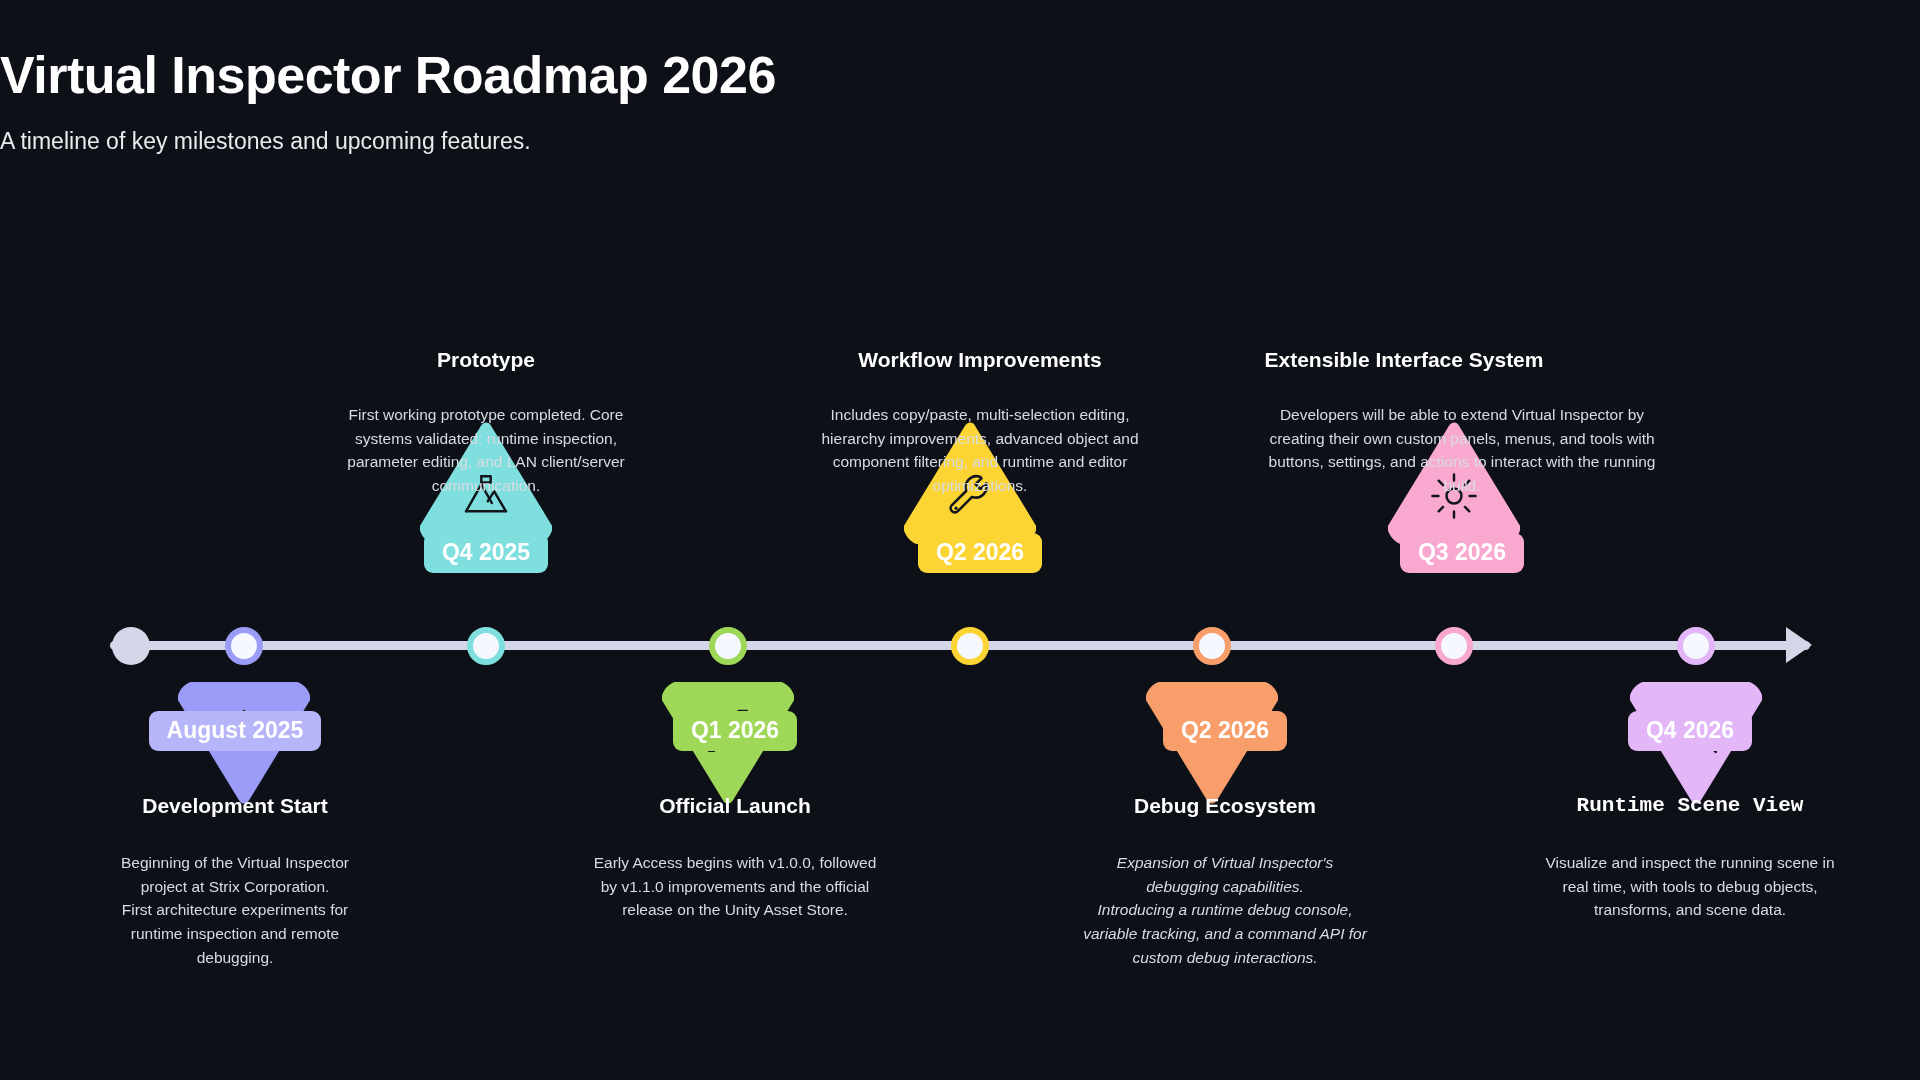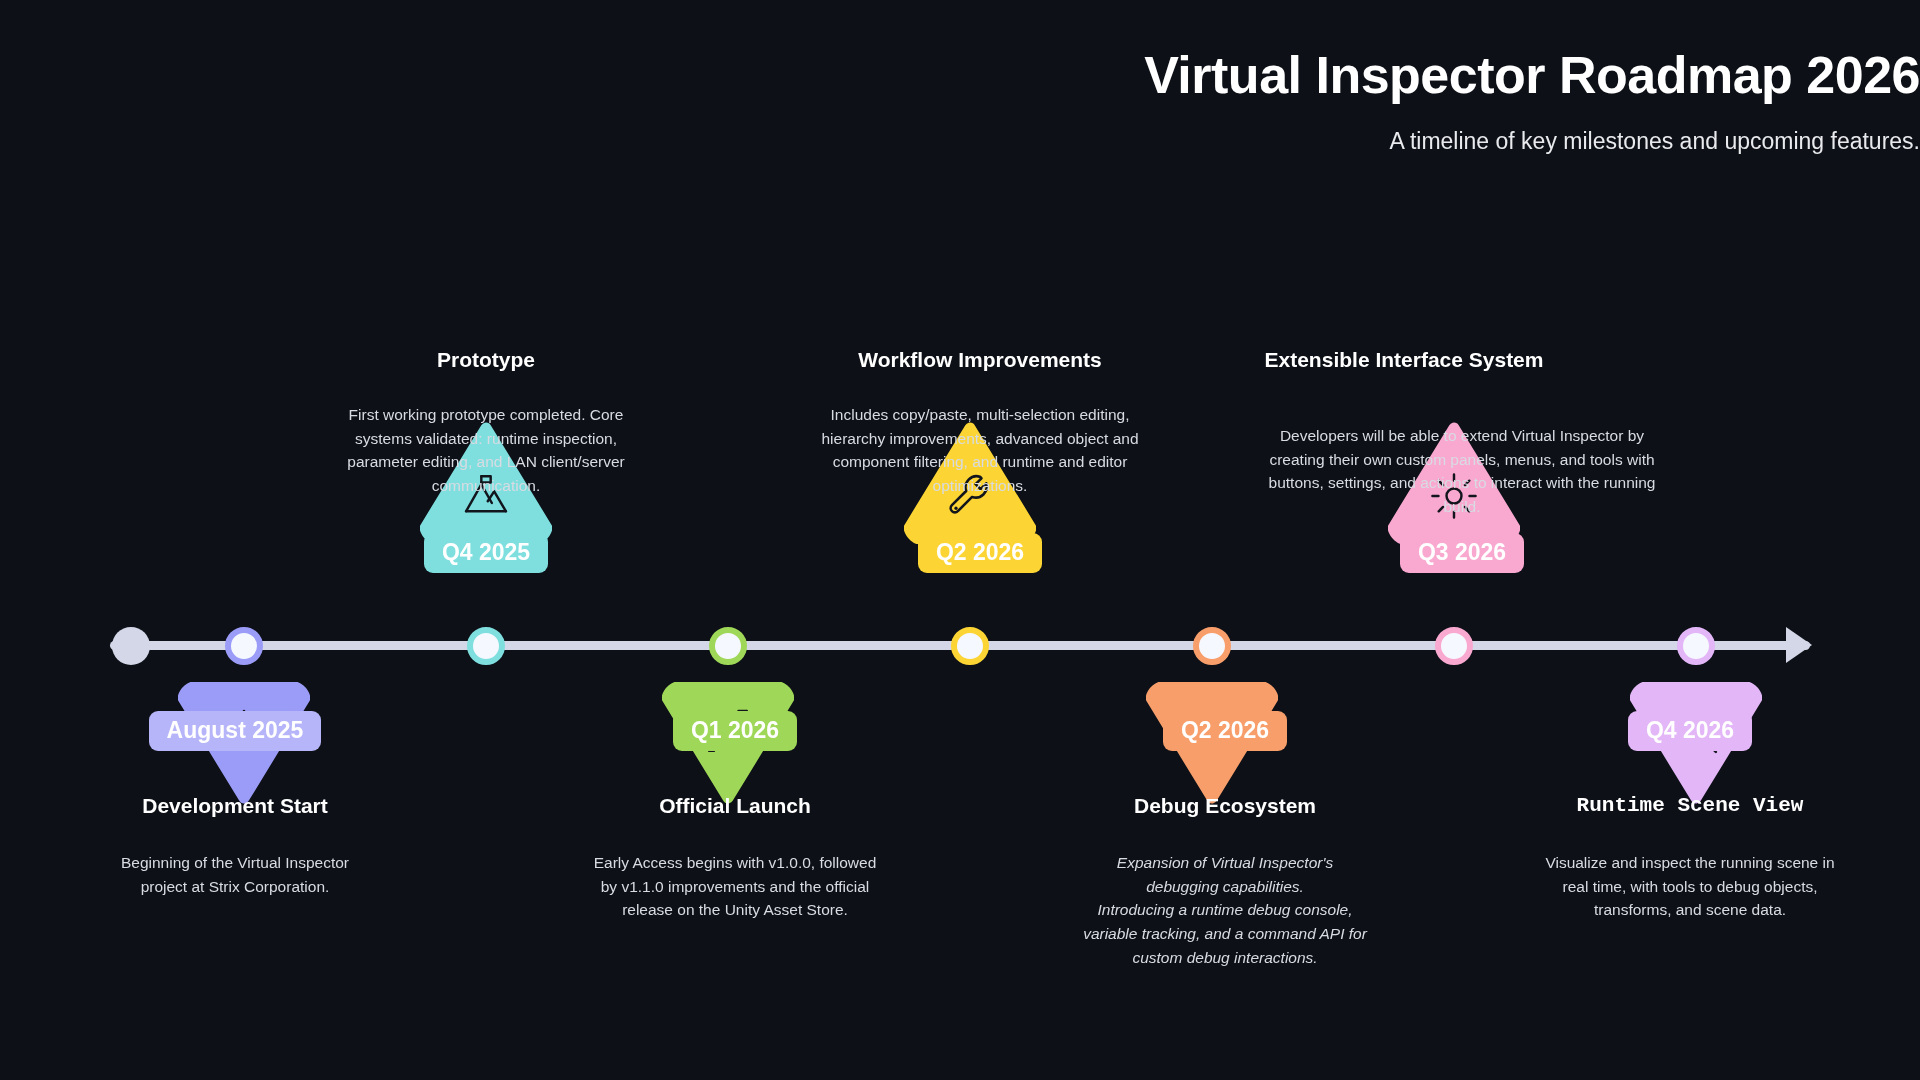--- a/index.html
+++ b/index.html
@@ -5,21 +5,21 @@
   * { margin:0; padding:0; box-sizing:border-box; }
   html, body {
     width:1920px; height:1080px;
     background:#0d1117;
     font-family:"Liberation Sans", sans-serif;
     overflow:hidden;
   }
   #root { position:relative; width:1920px; height:1080px; background:#0d1117; }
 
   
-  .header { position:absolute; top:46px; left:0; width:1920px; text-align:right; }
+  .header { position:absolute; top:46px; left:0; width:1920px; text-align:left; }
   .title {
     font-size:52px; font-weight:bold; color:#ffffff;
     letter-spacing:-0.5px; line-height:1.15;
   }
   .subtitle {
     margin-top:22px; font-size:23px; color:#e9eaee; font-weight:normal;
   }
 
   
   .axis {
@@ -191,20 +191,21 @@
     </svg>
           </div>
      </div>
       </div>
     </div>
   <div id="cards">
       <div class="card badge-wrap" style="left: 100px; width: 270px; top: 711px;"><span class="badge" style="background:#b6b5f9">August 2025</span></div>
       <div class="card card-title" style="left: 100px; width: 270px; top: 793px;">Development Start</div>
       <div class="card card-desc" style="left: 100px; width: 270px; top: 828px;">
         <div>Beginning of the Virtual Inspector project at Strix Corporation.</div>
+        <div>First architecture experiments for runtime inspection and remote debugging.</div>
       </div>
       <div class="card badge-wrap" style="left: 336px; width: 300px; top: 533px;"><span class="badge" style="background:#7fdfdf">Q4 2025</span></div>
       <div class="card card-title" style="left: 336px; width: 300px; top: 347px;">Prototype</div>
       <div class="card card-desc" style="left: 336px; width: 300px; top: 380px;">
         <div>First working prototype completed. Core systems validated: runtime inspection, parameter editing, and LAN client/server communication.</div>
       </div>
       <div class="card badge-wrap" style="left: 590px; width: 290px; top: 711px;"><span class="badge" style="background:#9fd858">Q1 2026</span></div>
       <div class="card card-title" style="left: 590px; width: 290px; top: 793px;">Official Launch</div>
       <div class="card card-desc" style="left: 590px; width: 290px; top: 828px;">
         <div>Early Access begins with v1.0.0, followed by v1.1.0 improvements and the official release on the Unity Asset Store.</div>
@@ -215,21 +216,21 @@
         <div>Includes copy/paste, multi-selection editing, hierarchy improvements, advanced object and component filtering, and runtime and editor optimizations.</div>
       </div>
       <div class="card badge-wrap" style="left: 1080px; width: 290px; top: 711px;"><span class="badge" style="background:#f79e6b">Q2 2026</span></div>
       <div class="card card-title" style="left: 1080px; width: 290px; top: 793px;">Debug Ecosystem</div>
       <div class="card card-desc" style="left: 1080px; width: 290px; top: 828px; font-style: italic;">
         <div>Expansion of Virtual Inspector's debugging capabilities.</div>
         <div>Introducing a runtime debug console, variable tracking, and a command API for custom debug interactions.</div>
       </div>
       <div class="card badge-wrap" style="left: 1262px; width: 400px; top: 533px;"><span class="badge" style="background:#f9a8d0">Q3 2026</span></div>
       <div class="card card-title" style="left: 1204px; width: 400px; top: 347px;">Extensible Interface System</div>
-      <div class="card card-desc" style="left: 1262px; width: 400px; top: 401px;">
+      <div class="card card-desc" style="left: 1262px; width: 400px; top: 380px;">
         <div>Developers will be able to extend Virtual Inspector by creating their own custom panels, menus, and tools with buttons, settings, and actions to interact with the running build.</div>
       </div>
       <div class="card badge-wrap" style="left: 1545px; width: 290px; top: 711px;"><span class="badge" style="background:#e2b6f7">Q4 2026</span></div>
       <div class="card card-title" style="left: 1545px; width: 290px; top: 793px; font-family: Liberation Mono, monospace;">Runtime Scene View</div>
       <div class="card card-desc" style="left: 1545px; width: 290px; top: 828px;">
         <div>Visualize and inspect the running scene in real time, with tools to debug objects, transforms, and scene data.</div>
       </div>
     </div>
 
 </div>

